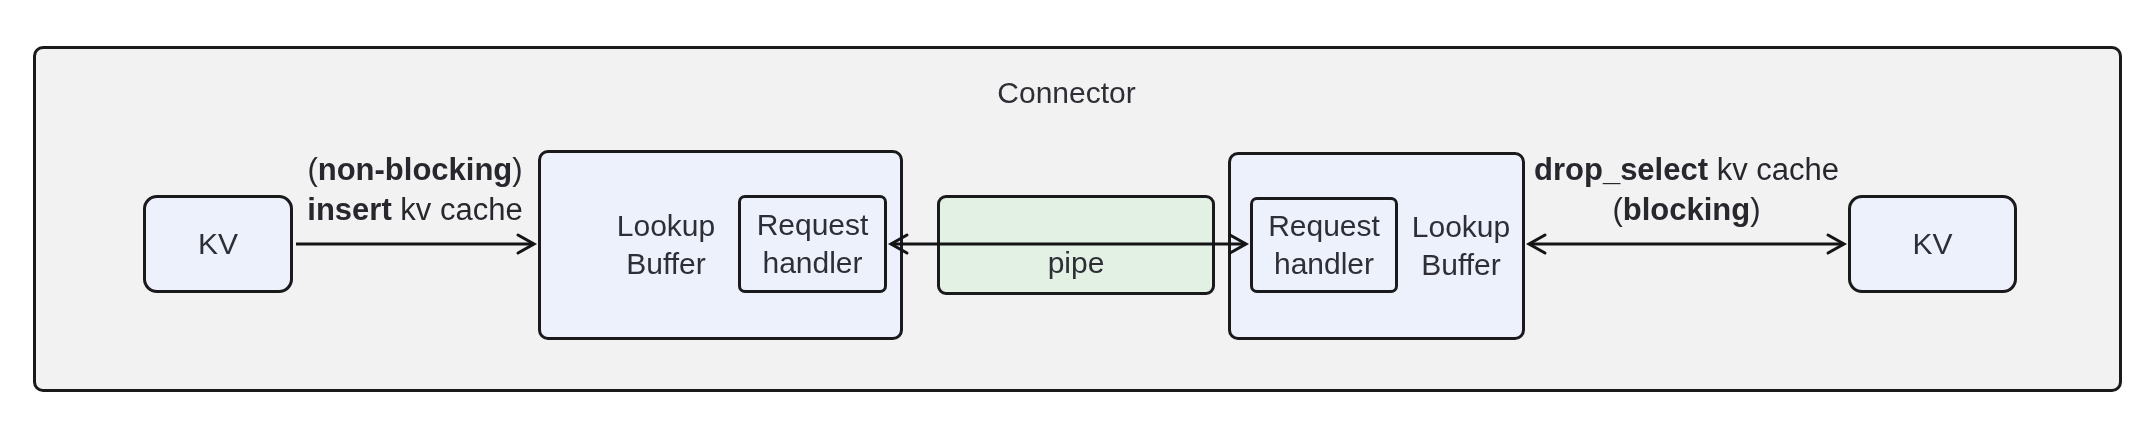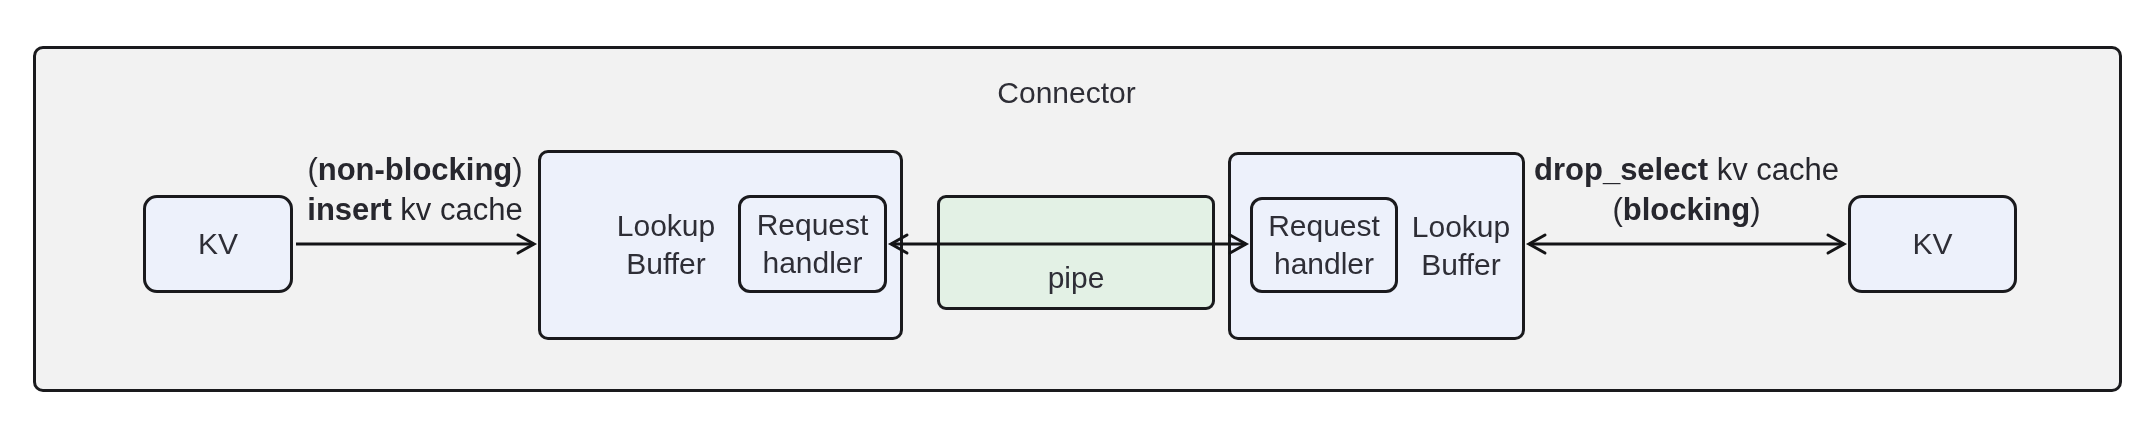--- a/index.html
+++ b/index.html
@@ -32,21 +32,21 @@
     text-align: center;
     font-size: 30px;
     line-height: 38px;
     color: #2e2e36;
   }
   .node {
     position: absolute;
     box-sizing: border-box;
     background: #edf1fb;
     border: 3px solid #1a1a1d;
-    border-radius: 12px;
+    border-radius: 7px;
     display: flex;
     flex-direction: column;
     align-items: center;
     justify-content: center;
     font-size: 30px;
     line-height: 38px;
     text-align: center;
     color: #2e2e36;
   }
   .node span { display: block; }
@@ -65,21 +65,21 @@
     font-size: 30px;
     line-height: 38px;
     text-align: center;
     color: #2e2e36;
   }
   #lookup-left-text  { left: 566px;  top: 150px; width: 200px; height: 190px; }
   #lookup-right-text { left: 1361px; top: 152px; width: 200px; height: 188px; }
   .pipe-box {
     position: absolute;
     left: 937px; top: 195px;
-    width: 278px; height: 115px;
+    width: 278px; height: 100px;
     box-sizing: border-box;
     background: #e3f1e5;
     border: 3px solid #1a1a1d;
     border-radius: 9px;
   }
   .pipe-label {
     position: absolute;
     left: 0; right: 0; bottom: 10px;
     text-align: center;
     font-size: 30px;

